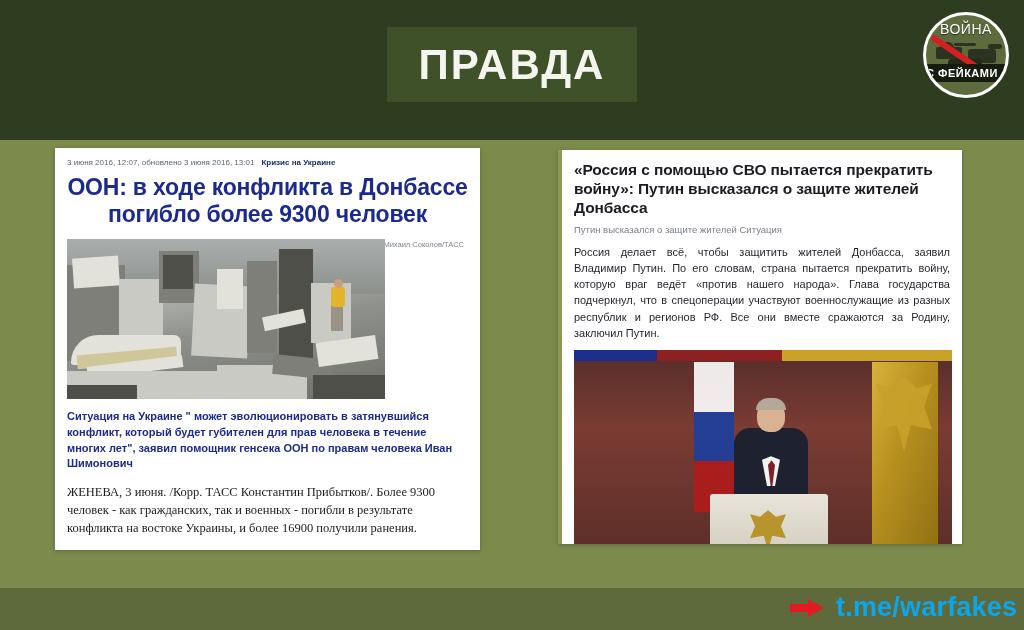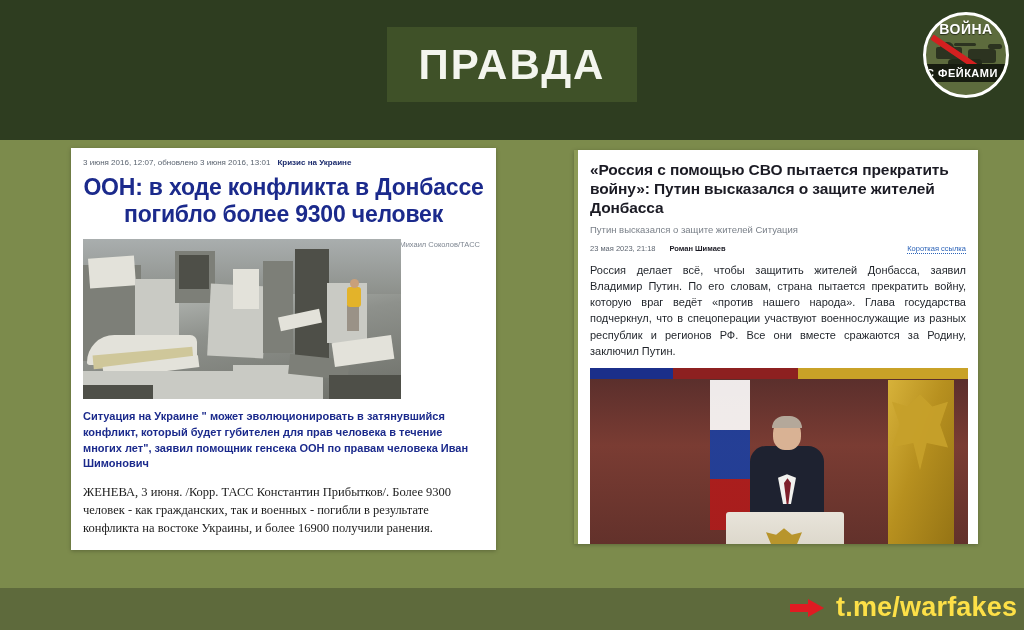--- a/index.html
+++ b/index.html
@@ -83,21 +83,21 @@
     height: 100%;
   }
   .logo-word-top {
     position: absolute;
     top: 7px;
     left: 0;
     width: 100%;
     text-align: center;
     color: #ffffff;
     font-size: 14px;
-    font-weight: bold;
+    font-weight: normal;
     letter-spacing: 0.5px;
     line-height: 1;
     text-shadow: 0 1px 1px rgba(0,0,0,.6);
   }
   .logo-artillery {
     position: absolute;
     top: 24px;
     left: 8px;
     width: 70px;
     height: 34px;
@@ -159,34 +159,33 @@
     position: absolute; left: 0; top: 5px; width: 20px; height: 8px; background: #e01b22;
   }
   .wm-arrow .head {
     position: absolute; left: 18px; top: 0;
     width: 0; height: 0;
     border-top: 9px solid transparent;
     border-bottom: 9px solid transparent;
     border-left: 16px solid #e01b22;
   }
   .wm-text {
-    color: #fde047;
+    color: #0ea5e9;
     font-size: 27px;
     font-weight: bold;
     letter-spacing: 0.2px;
     line-height: 1;
   }
 
   
   .card {
     position: absolute;
     background: #ffffff;
     box-shadow: 0 1px 4px rgba(0,0,0,.25);
     overflow: hidden;
-    margin-left: 16px;
   }
 
   
   #card-left {
     left: 55px;
     top: 148px;
     width: 425px;
     height: 402px;
     padding: 10px 12px 0 12px;
   }
@@ -448,25 +447,20 @@
 
     <div class="tass-lead">Ситуация на Украине " может эволюционировать в затянувшийся конфликт, который будет губителен для прав человека в течение многих лет", заявил помощник генсека ООН по правам человека Иван Шимонович</div>
     <div class="tass-body">ЖЕНЕВА, 3 июня. /Корр. ТАСС Константин Прибытков/. Более 9300 человек - как гражданских, так и военных - погибли в результате конфликта на востоке Украины, и более 16900 получили ранения.</div>
   </div>
 
   <div class="card" id="card-right">
 
     <div class="rt-headline">«Россия с помощью СВО пытается прекратить войну»: Путин высказался о защите жителей Донбасса</div>
     <div class="rt-subhead">Путин высказался о защите жителей Ситуация</div>
 
-    <div class="rt-byline-row">
-      <span class="rt-date">23 мая 2023, 21:18</span>
-      <span class="rt-author">Роман Шимаев</span>
-      <span class="rt-shortlink">Короткая ссылка</span>
-    </div>
 
     <div class="rt-body">Россия делает всё, чтобы защитить жителей Донбасса, заявил Владимир Путин. По его словам, страна пытается прекратить войну, которую враг ведёт «против нашего народа». Глава государства подчеркнул, что в спецоперации участвуют военнослужащие из разных республик и регионов РФ. Все они вместе сражаются за Родину, заключил Путин.</div>
 
     <div class="rt-photo">
       <div class="flag-strip"></div>
       <div class="backdrop"></div>
       <div class="flag-left"></div>
       <div class="flag-right"></div>
       <div class="eagle"></div>
       <div class="mic-l"></div>

